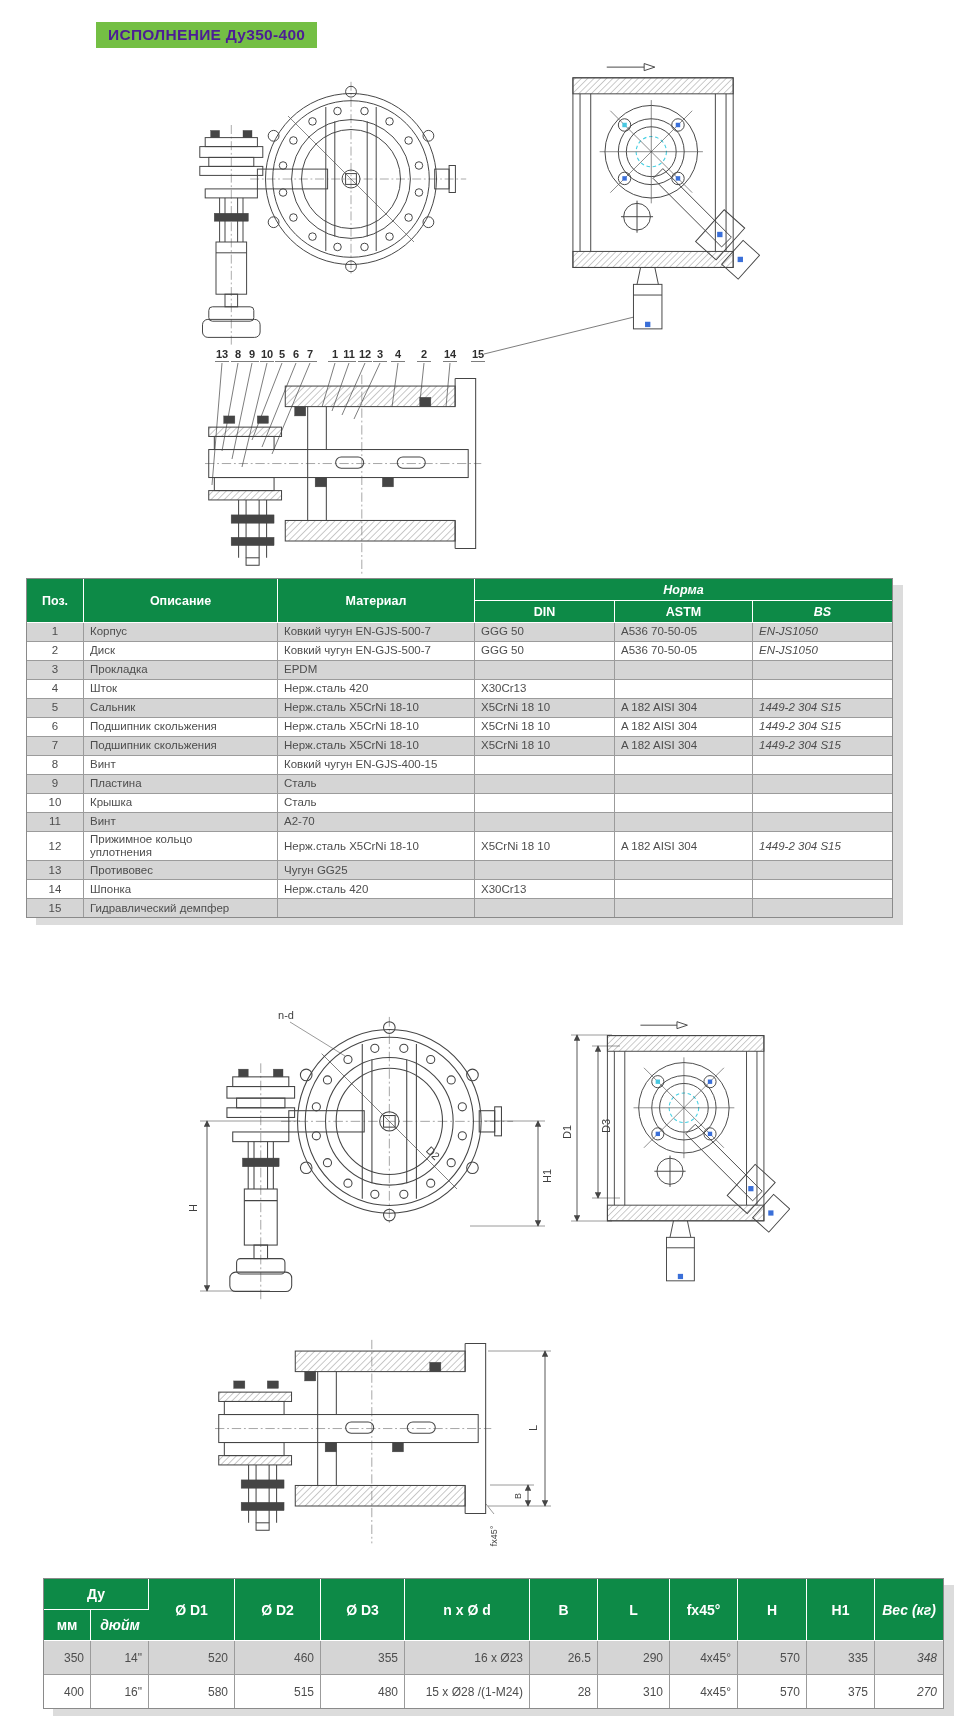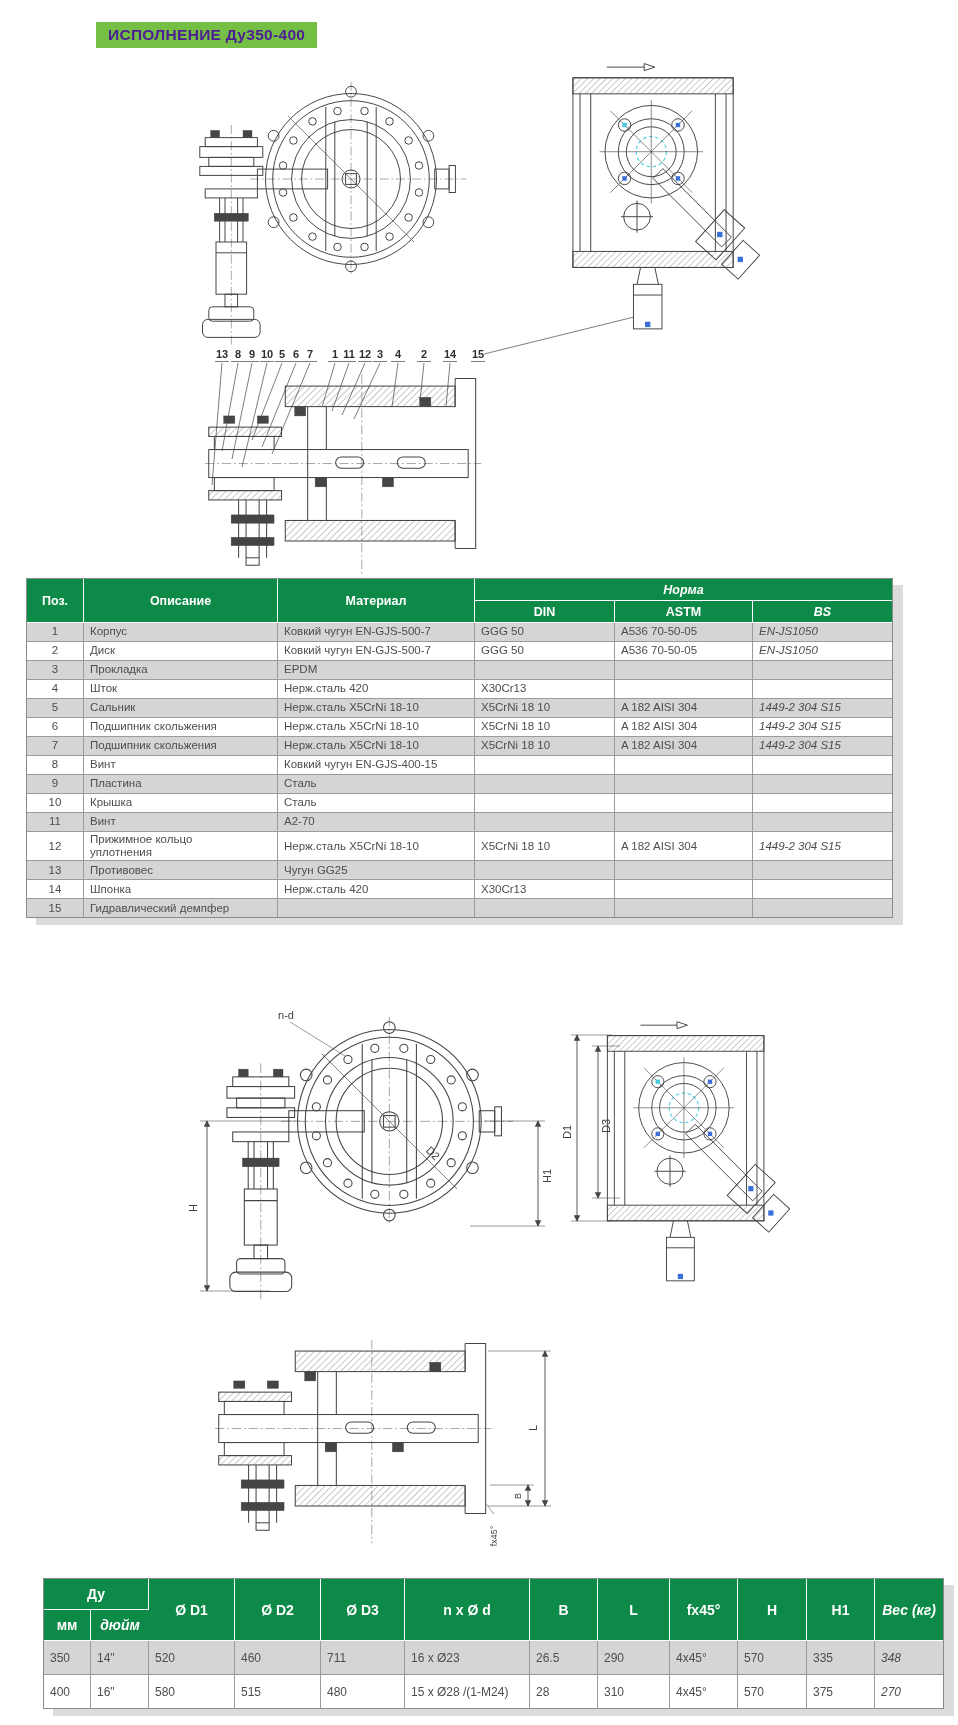--- a/index.html
+++ b/index.html
@@ -37,21 +37,21 @@
   tr:last-child td{border-bottom:none;}
 
   .parts-table{position:absolute;left:26px;top:578px;width:865px;font-size:11.5px;}
   .parts-table th{font-size:12.5px;height:17px;}
   .parts-table td{height:16px;line-height:1.15;}
   .parts-table td.c{text-align:center;}
   .wrap-narrow{display:inline-block;width:120px;white-space:normal;}
 
   .dims-table{position:absolute;left:43px;top:1578px;width:899px;font-size:12px;}
   .dims-table th{font-size:14px;height:26px;}
-  .dims-table td{height:31px;text-align:left;}
+  .dims-table td{height:31px;text-align:right;}
 </style>
 </head>
 <body>
 
 <div class="page">
 
   <svg width="0" height="0" style="position:absolute" aria-hidden="true">
     <defs>
       <pattern id="hatch" width="5" height="5" patternUnits="userSpaceOnUse" patternTransform="rotate(45)">
         <line x1="0" y1="0" x2="0" y2="5" stroke="#6d6d6d" stroke-width="0.8"></line>
@@ -472,21 +472,21 @@
         <th>мм</th>
         <th>дюйм</th>
       </tr>
     </thead>
     <tbody>
       <tr class="alt">
         <td>350</td>
         <td>14"</td>
         <td>520</td>
         <td>460</td>
-        <td>711</td>
+        <td>355</td>
         <td>16 x Ø23</td>
         <td>26.5</td>
         <td>290</td>
         <td>4x45°</td>
         <td>570</td>
         <td>335</td>
         <td>348</td>
       </tr>
       <tr>
         <td>400</td>

